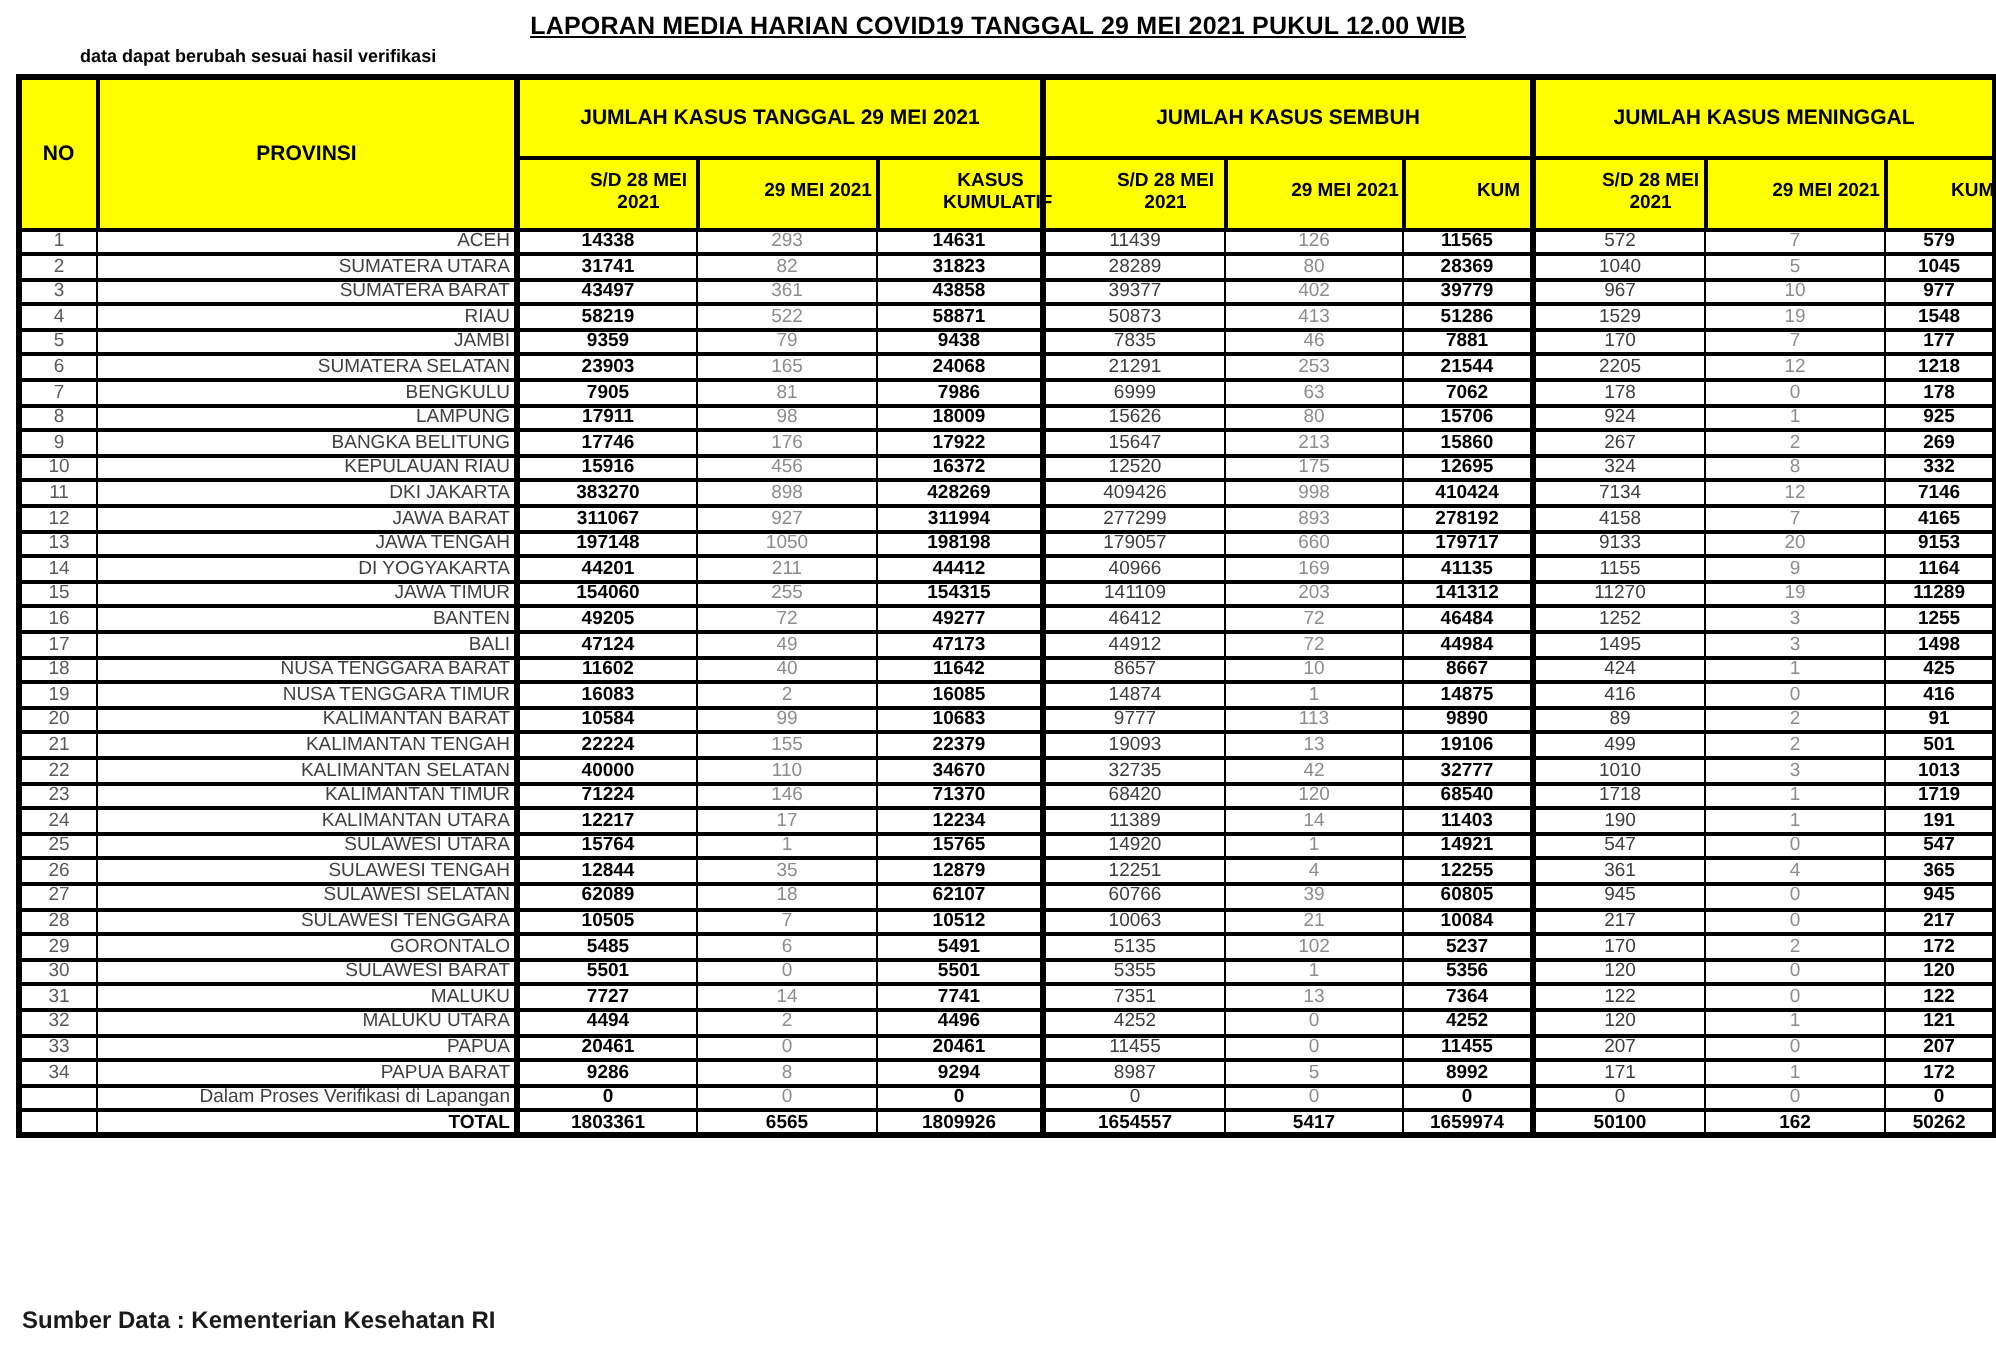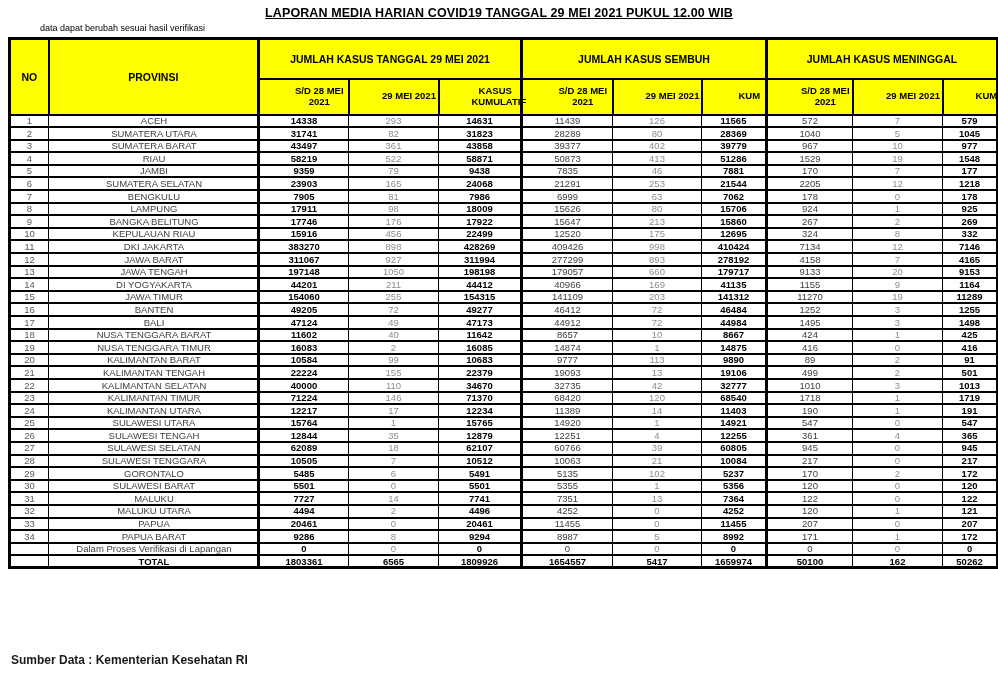--- a/index.html
+++ b/index.html
@@ -12,21 +12,21 @@
   }
   .title {
     position: absolute; top: 6px; left: 0; right: 0;
     text-align: center;
     font-size: 12.5px; font-weight: bold; color: #000;
     letter-spacing: 0.1px;
     text-decoration: underline;
   }
   .note {
     position: absolute; top: 23px; left: 40px;
-    font-size: 9px; font-weight: normal; color: #000;
+    font-size: 9px; font-weight: bold; color: #000;
   }
   table.report {
     position: absolute; top: 37px; left: 8px;
     width: 988px;
     border-collapse: collapse;
     table-layout: fixed;
     border: 3px solid #000;
   }
   th {
     background: #FFFF00;
@@ -52,21 +52,21 @@
     overflow: hidden;
     padding: 0 2px;
   }
   
   td:nth-child(3), td:nth-child(6), td:nth-child(9),
   tr.sub-row th:nth-child(1), tr.sub-row th:nth-child(4), tr.sub-row th:nth-child(7),
   tr.group-row th:nth-child(3), tr.group-row th:nth-child(4), tr.group-row th:nth-child(5) {
     border-left-width: 3px;
   }
   .c-no   { color: #595959; }
-  .c-prov { text-align: center; padding-left: 4px; color: #404040; }
+  .c-prov { text-align: right; padding-left: 4px; color: #404040; }
   .c-b    { font-weight: bold; color: #000; }
   .c-r    { color: #3d3d3d; }
   .c-g    { color: #8c8c8c; }
   tr.total-row td { font-weight: bold; color: #000; border-top-width: 2.5px; }
   .source {
     position: absolute; top: 653px; left: 11px;
     font-size: 12px; font-weight: bold; color: #1a1a1a;
   }
 </style>
 </head>
@@ -225,21 +225,21 @@
         <td class="c-b">15860</td>
         <td class="c-r">267</td>
         <td class="c-g">2</td>
         <td class="c-b">269</td>
       </tr>
       <tr>
         <td class="c-no">10</td>
         <td class="c-prov">KEPULAUAN RIAU</td>
         <td class="c-b">15916</td>
         <td class="c-g">456</td>
-        <td class="c-b">22499</td>
+        <td class="c-b">16372</td>
         <td class="c-r">12520</td>
         <td class="c-g">175</td>
         <td class="c-b">12695</td>
         <td class="c-r">324</td>
         <td class="c-g">8</td>
         <td class="c-b">332</td>
       </tr>
       <tr>
         <td class="c-no">11</td>
         <td class="c-prov">DKI JAKARTA</td>

